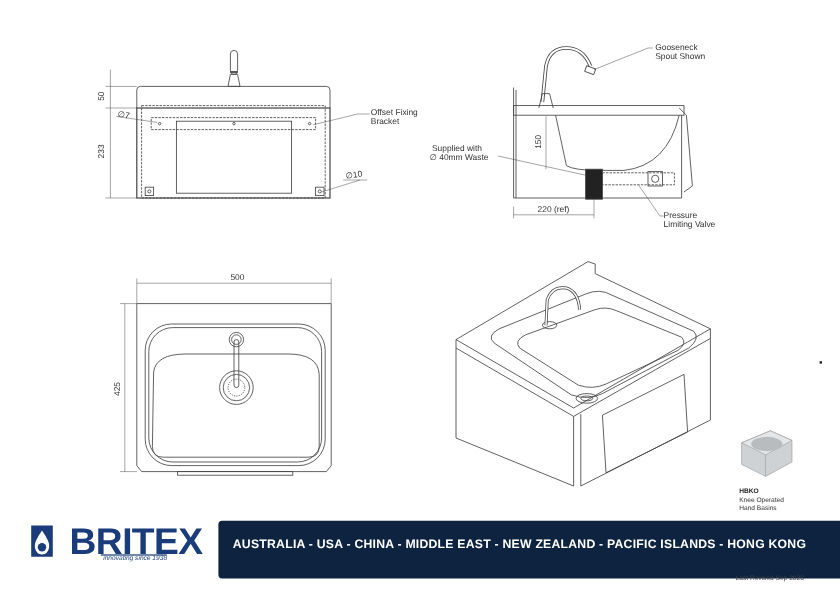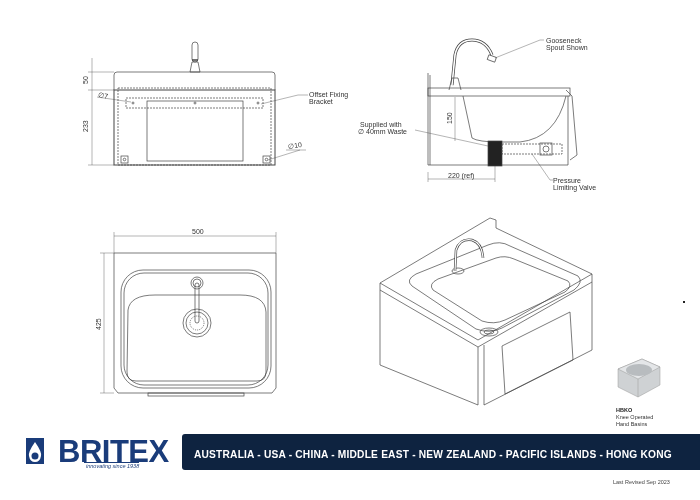--- a/index.html
+++ b/index.html
@@ -3,21 +3,21 @@
 <meta charset="utf-8">
 <style>
   html, body { margin:0; padding:0; }
   body { width:700px; height:500px; background:#ffffff; position:relative; overflow:hidden;
          font-family:"Liberation Sans", sans-serif; color:#333; }
   .abs { position:absolute; }
   svg { position:absolute; left:0; top:0; }
   .lbl { position:absolute; font-size:7px; line-height:7px; color:#333; white-space:nowrap; }
   .dim { position:absolute; font-size:7px; color:#333; white-space:nowrap; }
   .vert { transform:rotate(-90deg); transform-origin:left top; }
-  .banner { position:absolute; left:182px; top:434px; width:518px; height:36px; background:#0e2340;
+  .banner { position:absolute; left:182px; top:434px; width:518px; height:48px; background:#0e2340;
             border-radius:3px 0 0 3px; }
   .banner-text { position:absolute; left:12px; top:15px; color:#ffffff; font-weight:bold; font-size:10.2px; letter-spacing:0.2px; white-space:nowrap; }
   .logo { position:absolute; left:24px; top:436px; width:140px; height:34px; }
   .logo-word { position:absolute; left:22px; top:-2px; font-size:31px; font-weight:bold; color:#1a3c7a; font-family:"Liberation Sans", sans-serif; letter-spacing:-0.5px;margin-left:12px; }
   .logo-tag { position:absolute; left:60px; top:26px; font-size:5.5px; font-style:italic; color:#1a3c7a; white-space:nowrap; border-top:1px solid #1a3c7a; padding-left:2px; }
   .revised { position:absolute; left:613px; top:479px; font-size:5.5px; color:#444; white-space:nowrap; }
   .product-code { position:absolute; left:616px; top:407px; font-size:5.5px; font-weight:bold; color:#222; }
   .product-desc { position:absolute; left:616px; top:414px; font-size:5.5px; color:#333; line-height:6.5px; }
   .thumb { position:absolute; left:614px; top:355px; width:50px; height:44px; }
 </style>

